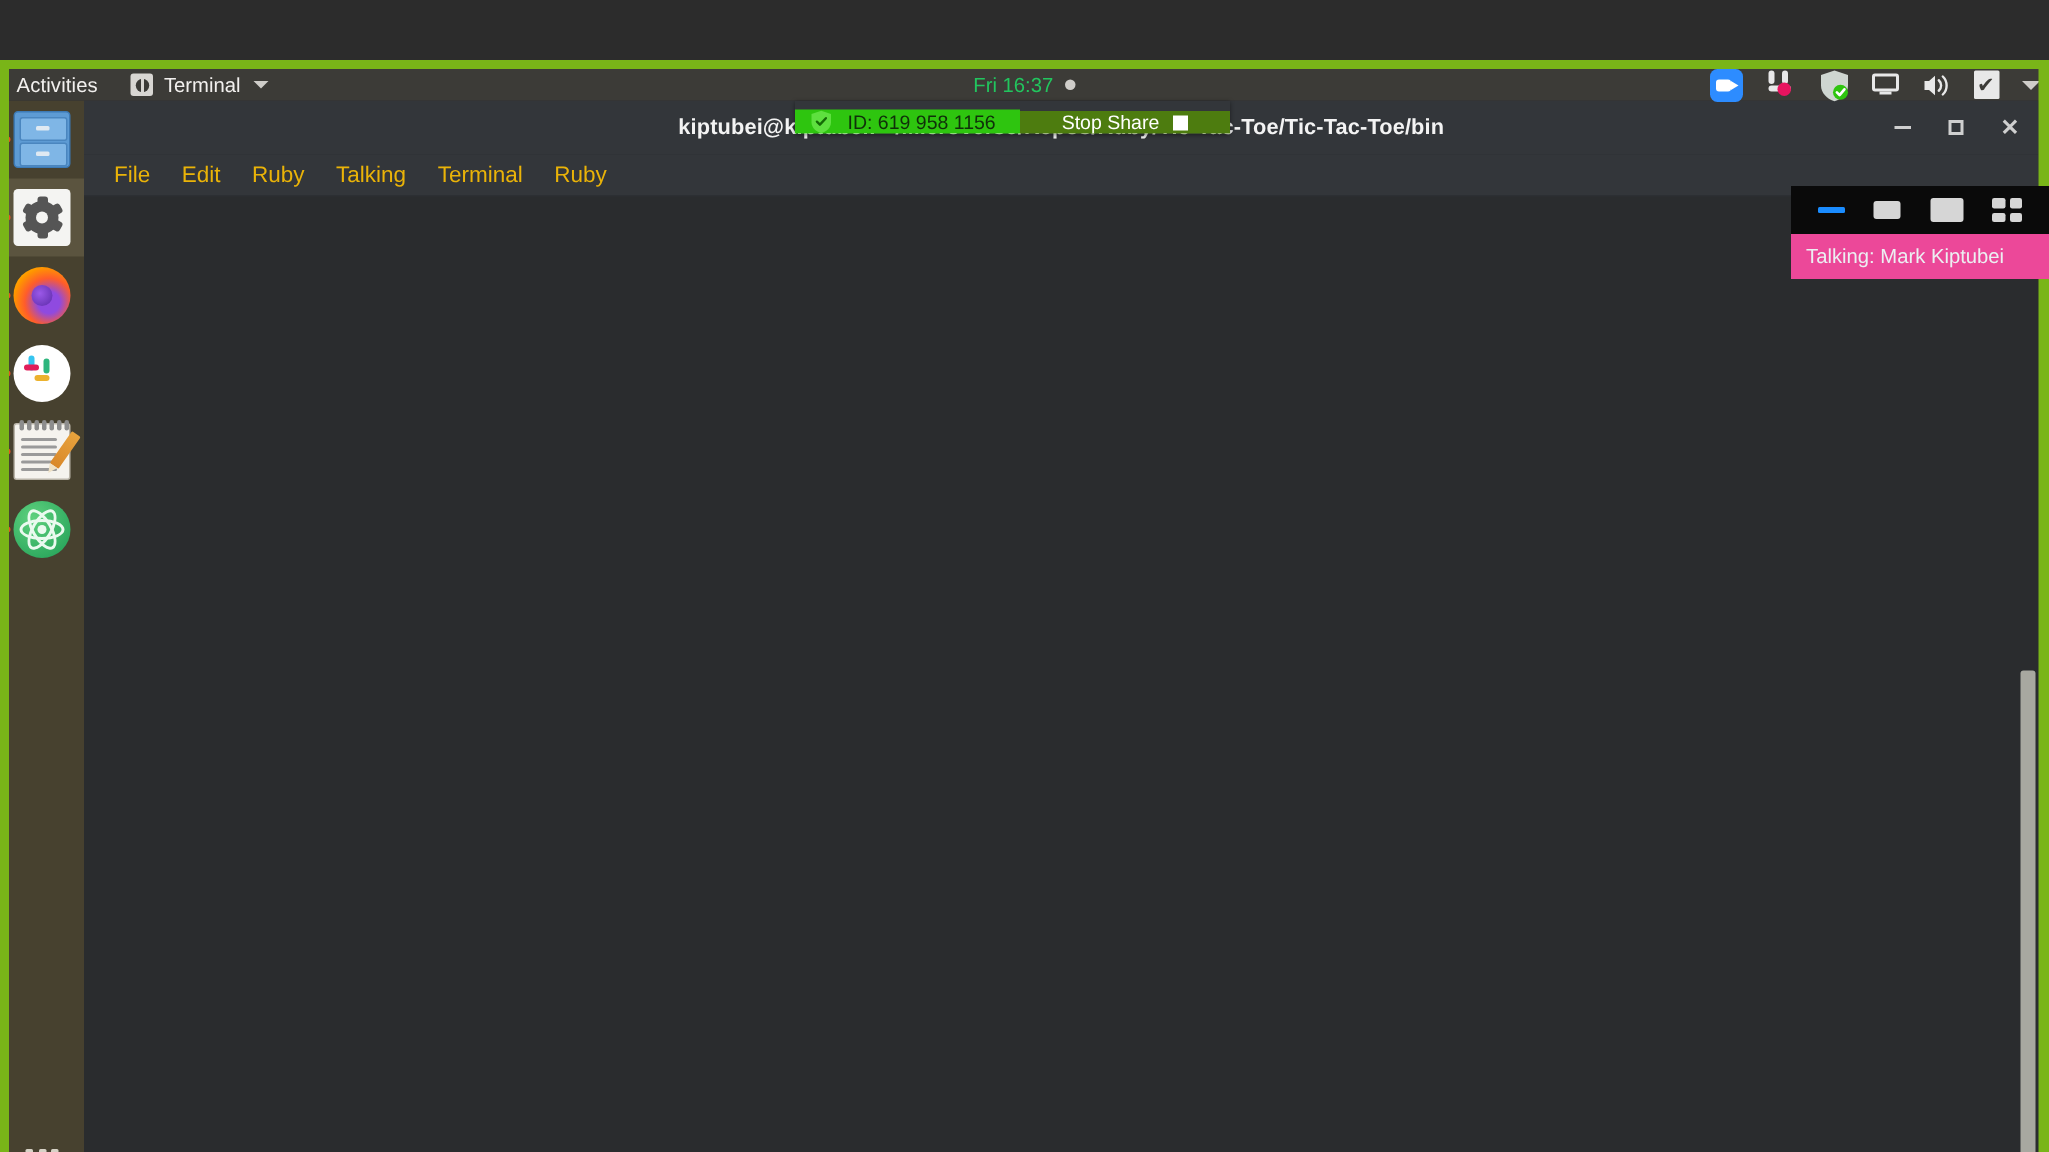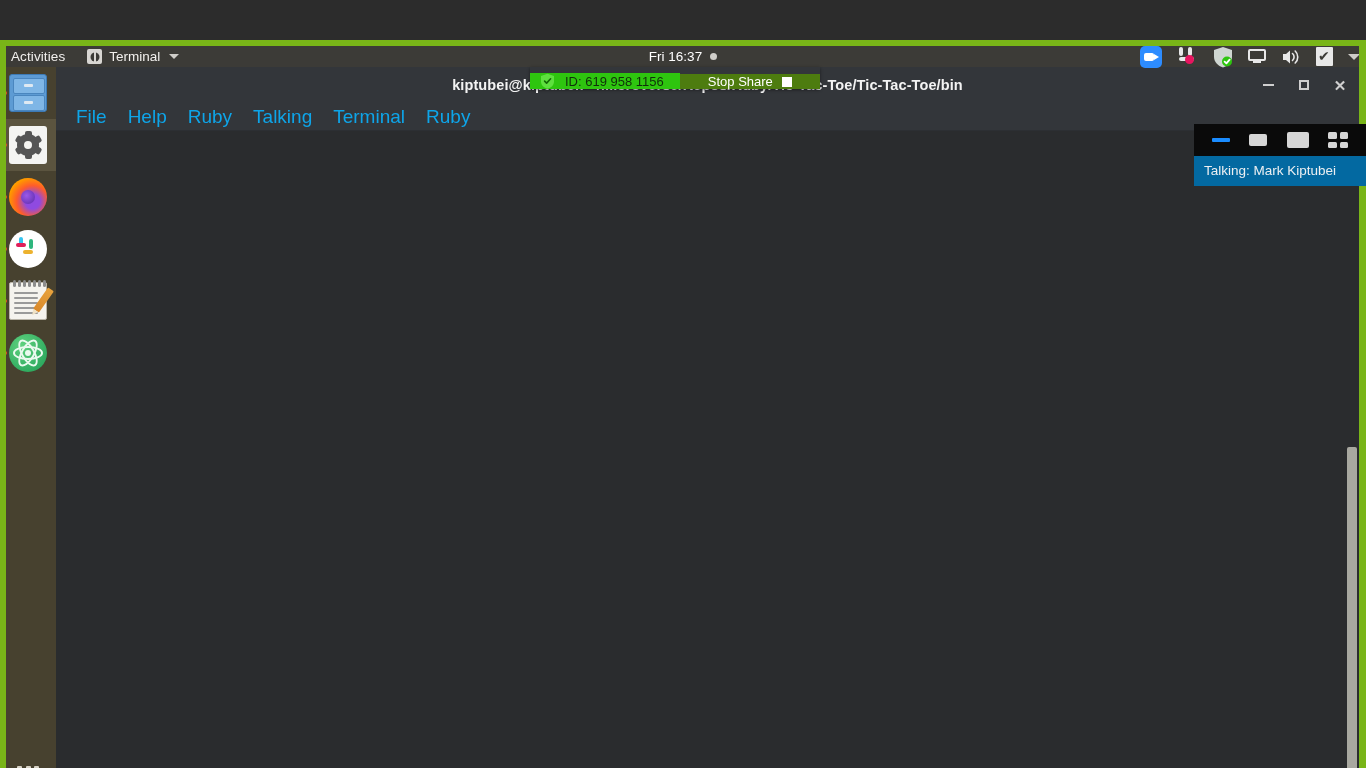--- a/index.html
+++ b/index.html
@@ -67,21 +67,21 @@
   .caret-down {
     width: 0; height: 0; border-left: 5px solid transparent;
     border-right: 5px solid transparent; border-top: 5px solid #cfcdc9;
     display: inline-block; margin-left: 2px;
   }
   .topbar-center {
     position: absolute; left: 0; right: 0; top: 0; height: 21px;
     display: flex; align-items: center; justify-content: center; gap: 8px;
     pointer-events: none;
   }
-  .clock { color: #ffffff; font-size: 13.5px; pointer-events: auto; }
+  .clock { color: #22c55e; font-size: 13.5px; pointer-events: auto; }
   .clock-dot { width: 7px; height: 7px; border-radius: 50%; background: #cfcdc9; }
   .topbar-right {
     position: absolute; right: 6px; top: 0; height: 21px;
     display: flex; align-items: center; gap: 15px;
   }
 
   
   .tray-zoom {
     width: 22px; height: 22px; border-radius: 5px; background: #2d8cff;
     position: relative;
@@ -296,21 +296,21 @@
   .winbtn .min { width: 11px; height: 2px; background: #cfcfcf; display: block; }
   .winbtn .max { width: 10px; height: 10px; border: 2px solid #cfcfcf; display: block; }
   .winbtn .cls { font-size: 15px; font-weight: bold; color: #cfcfcf; }
 
   .term-menubar {
     height: 28px; background: #33363a; flex: none;
     display: flex; align-items: center; padding-left: 10px; gap: 1px;
     border-bottom: 1px solid #2c2f33;
   }
   .menu-item {
-    color: #0ea5e9; font-size: 19px; padding: 4px 10px; border-radius: 3px;
+    color: #eab308; font-size: 15px; padding: 4px 10px; border-radius: 3px;
   }
 
   .term-body {
     position: relative; flex: 1 1 auto; background: #2a2c2e; overflow: hidden;
   }
   .term-lines {
     padding: 4px 0 0 1px;
     font-family: "DejaVu Sans Mono", "Liberation Mono", monospace;
     font-size: 14.5px; line-height: 18.5px;
     white-space: pre;
@@ -366,21 +366,21 @@
   }
   .vb-min { width: 18px; height: 4px; background: #1a8cff; border-radius: 1px; display: block; }
   .vb-small { width: 18px; height: 12px; background: #d6d6d6; border-radius: 2px; display: block; }
   .vb-large { width: 22px; height: 16px; background: #d6d6d6; border-radius: 2px; display: block; }
   .vb-grid {
     width: 20px; height: 16px; display: grid;
     grid-template-columns: 1fr 1fr; grid-template-rows: 1fr 1fr; gap: 3px;
   }
   .vb-grid b { display: block; background: #d6d6d6; border-radius: 1.5px; }
   .zoom-talking {
-    background: #0369a1; color: #eceff2; font-size: 13.5px;
+    background: #ec4899; color: #eceff2; font-size: 13.5px;
     padding: 7px 10px 8px 10px; white-space: nowrap;
   }
 </style>
 </head>
 <body>
 
 <div id="screen">
 
   <div class="topbar">
     <div class="topbar-left">
@@ -528,21 +528,21 @@
             <span class="max"></span>
           </span>
         <span class="winbtn">
             <span class="cls">✕</span>
           </span>
       </div>
     </div>
 
     <div class="term-menubar">
       <span class="menu-item">File</span>
-      <span class="menu-item">Help</span>
+      <span class="menu-item">Edit</span>
       <span class="menu-item">Ruby</span>
       <span class="menu-item">Talking</span>
       <span class="menu-item">Terminal</span>
       <span class="menu-item">Ruby</span>
     </div>
 
     <div class="term-body">
       <div class="term-lines">
 
 

